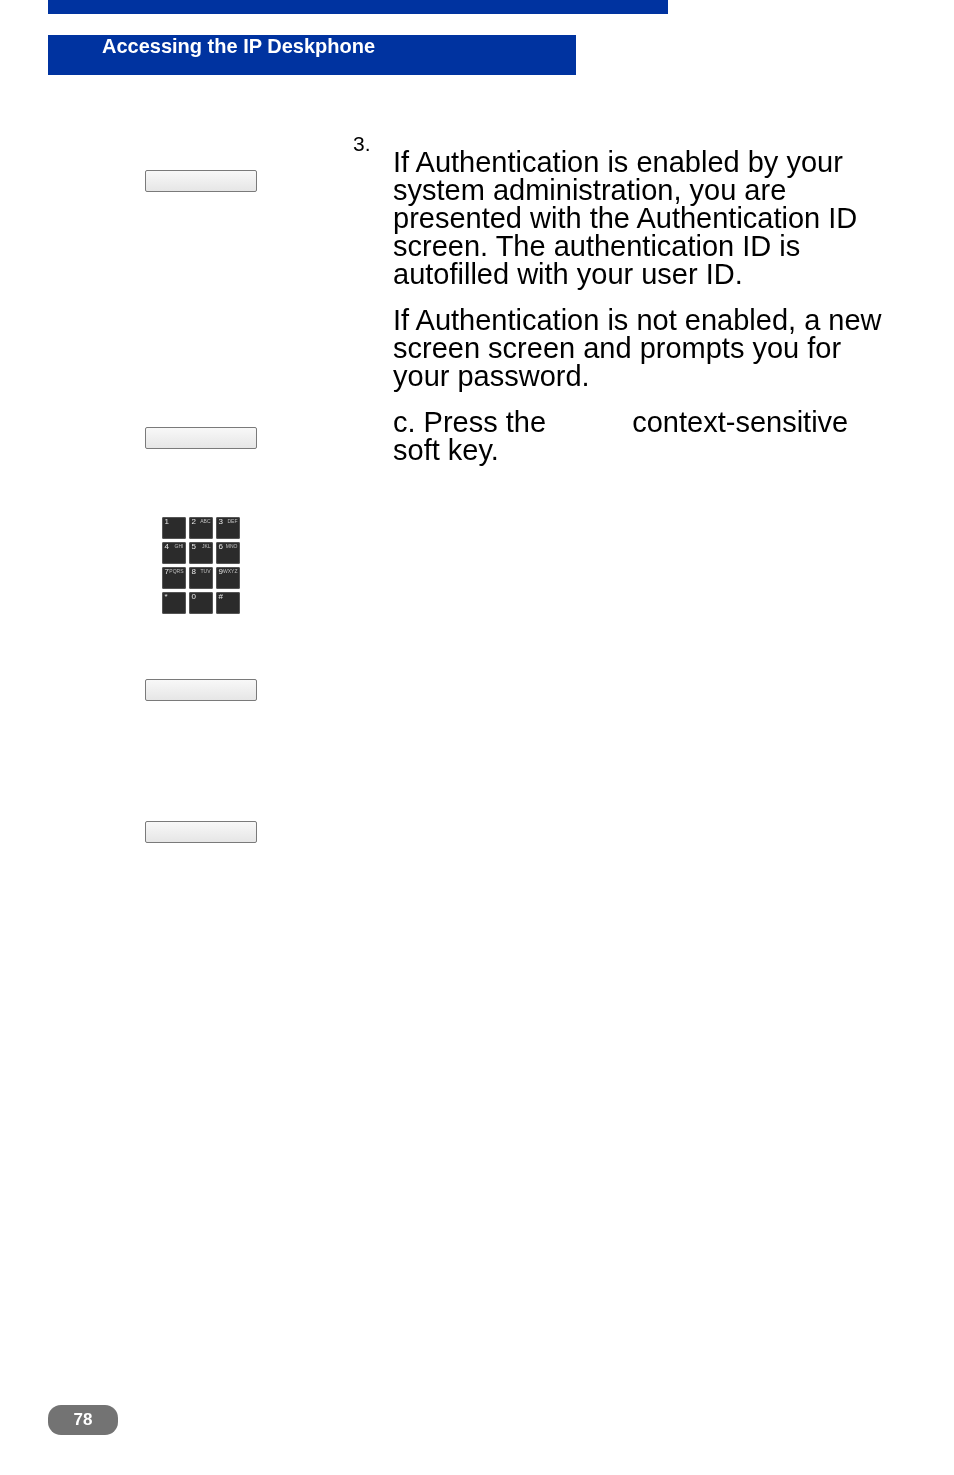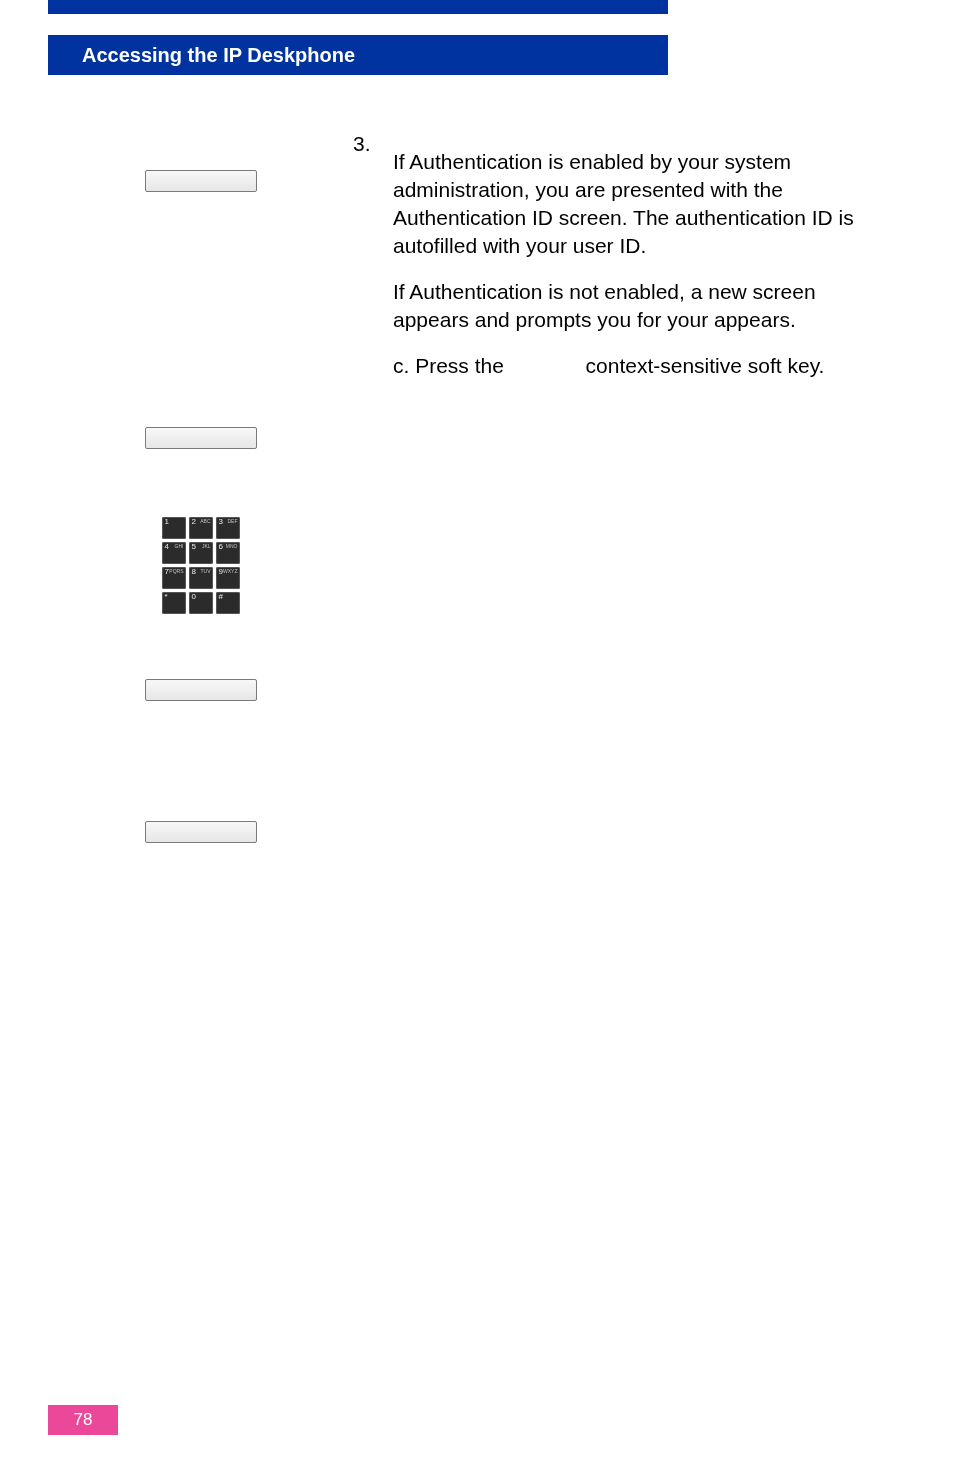--- a/index.html
+++ b/index.html
@@ -17,30 +17,30 @@
     top: 0;
     left: 48px;
     width: 620px;
     height: 14px;
     background: #0033a0;
   }
   .header-band {
     position: absolute;
     top: 35px;
     left: 48px;
-    width: 620px;
+    width: 528px;
     height: 40px;
     background: #0033a0;
     color: #ffffff;
     font-family: "Arial Black", Arial, sans-serif;
     font-weight: 900;
     font-size: 20px;
     display: flex;
-    align-items: center;
-    padding-left: 34px;
+    align-items: flex-start;
+    padding-left: 54px;
     box-sizing: border-box;
   }
   .content {
     position: absolute;
     top: 130px;
     left: 48px;
     right: 60px;
     bottom: 120px;
   }
   .cols {
@@ -107,37 +107,38 @@
     font-size: 21px;
     line-height: 28px;
   }
   .step-body {
     flex: 1;
     font-size: 21px;
     line-height: 28px;
   }
   .para {
     margin-top: 18px;
-    font-size: 21px;
+    font-size: 29px;
     line-height: 28px;
   }
   .page-num-box {
     position: absolute;
     bottom: 40px;
     left: 48px;
     width: 70px;
     height: 30px;
-    background: #ec4899;
+    background: #737373;
     color: #ffffff;
-    font-weight: normal;
+    font-weight: bold;
     font-size: 17px;
     font-family: Arial, sans-serif;
     display: flex;
     align-items: center;
     justify-content: center;
+    border-radius: 13px;
   }
 </style>
 </head>
 <body>
 
 <div class="top-blue-strip"></div>
 
 <div class="header-band">
   <span>Accessing the IP Deskphone</span>
 </div>
@@ -168,21 +169,21 @@
       <div class="softkey"></div>
       <div style="height:120px;"></div>
       <div class="softkey"></div>
     </div>
 
     <div class="right-col">
       <div class="step-row">
         <div class="step-num">3.</div>
         <div class="step-body">
           <div class="para">If Authentication is enabled by your system administration, you are presented with the Authentication ID screen. The authentication ID is autofilled with your user ID.</div>
-          <div class="para">If Authentication is not enabled, a new screen appears and prompts you for your appears.</div>
+          <div class="para">If Authentication is not enabled, a new screen screen and prompts you for your password.</div>
           <div class="para">
             <span>c. Press the </span>
             <span style="display:inline-block;width:70px;"></span>
             <span> context-sensitive soft key.</span>
           </div>
         </div>
       </div>
     </div>
   </div>
 </div>

